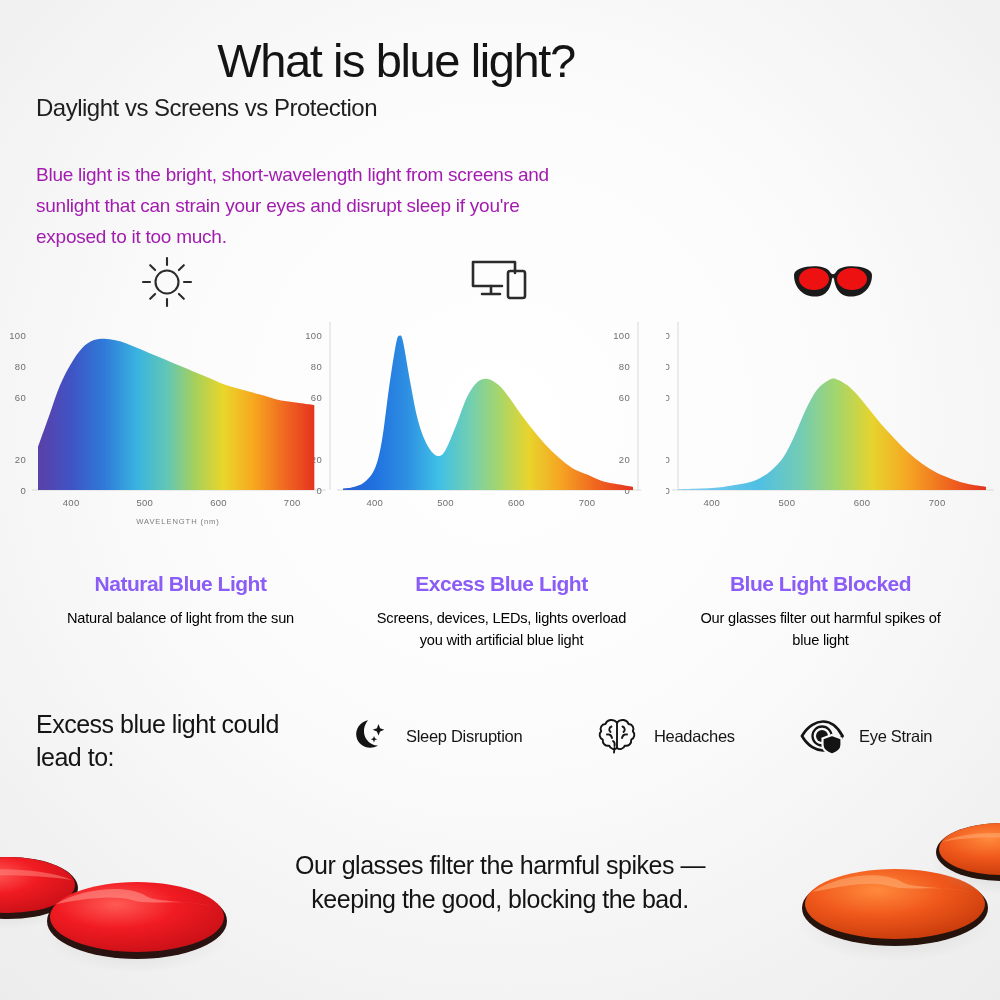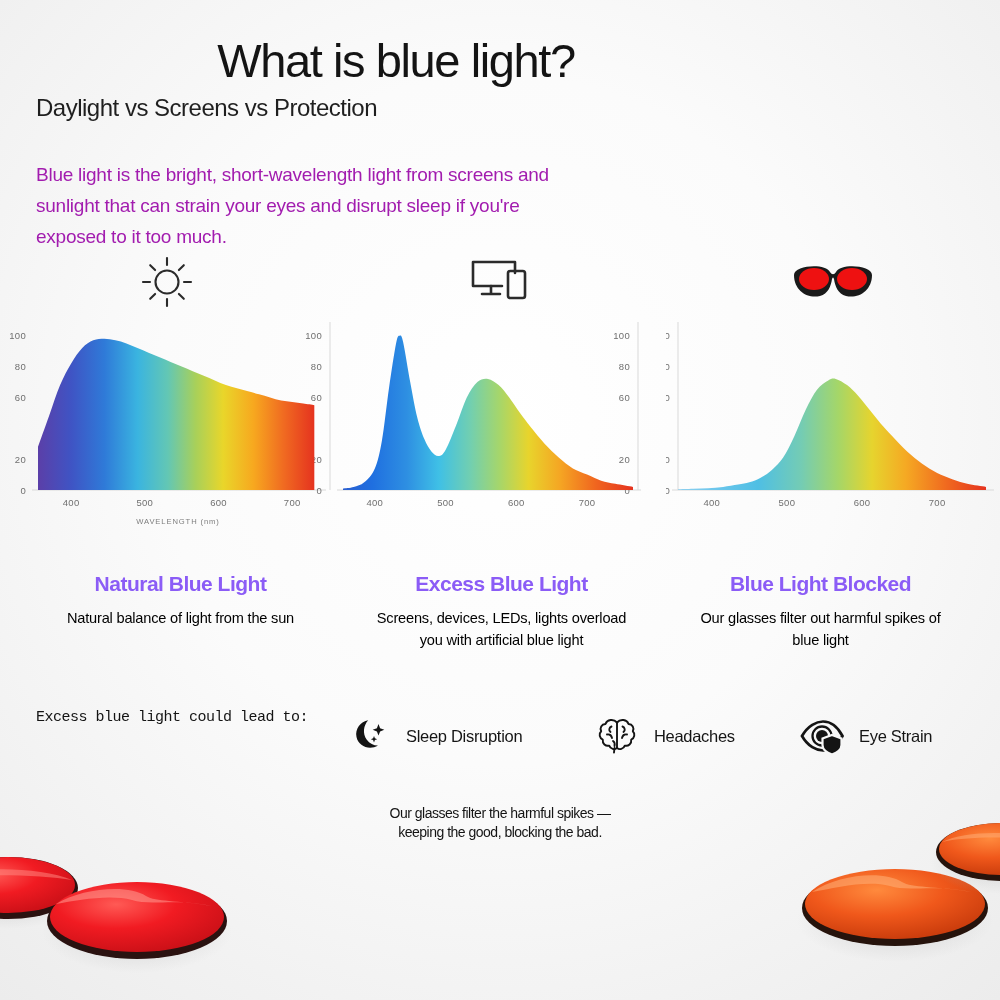--- a/index.html
+++ b/index.html
@@ -155,25 +155,24 @@
     left: 36px;
     top: 700px;
     width: 930px;
     height: 80px;
   }
   .symptoms-lead {
     position: absolute;
     left: 0;
     top: 8px;
     width: 290px;
-    font-size: 15px;
+    font-size: 25px;
     line-height: 1.32;
     letter-spacing: -0.5px;
     color: #141414;
-    font-family: Liberation Mono, monospace;
   }
   .symptom {
     position: absolute;
     top: 14px;
     display: flex;
     align-items: center;
     gap: 14px;
   }
   .symptom-0 { left: 310px; }
   .symptom-1 { left: 558px; }
@@ -189,24 +188,24 @@
     font-size: 16.5px;
     letter-spacing: -0.3px;
     color: #151515;
     white-space: nowrap;
   }
 
   
   .closing {
     position: absolute;
     left: 0;
-    top: 804px;
+    top: 848px;
     width: 1000px;
     text-align: center;
-    font-size: 14px;
+    font-size: 25px;
     line-height: 1.36;
     letter-spacing: -0.5px;
     color: #141414;
   }
 
   
   .lenses {
     position: absolute;
     left: 0;
     top: 800px;

